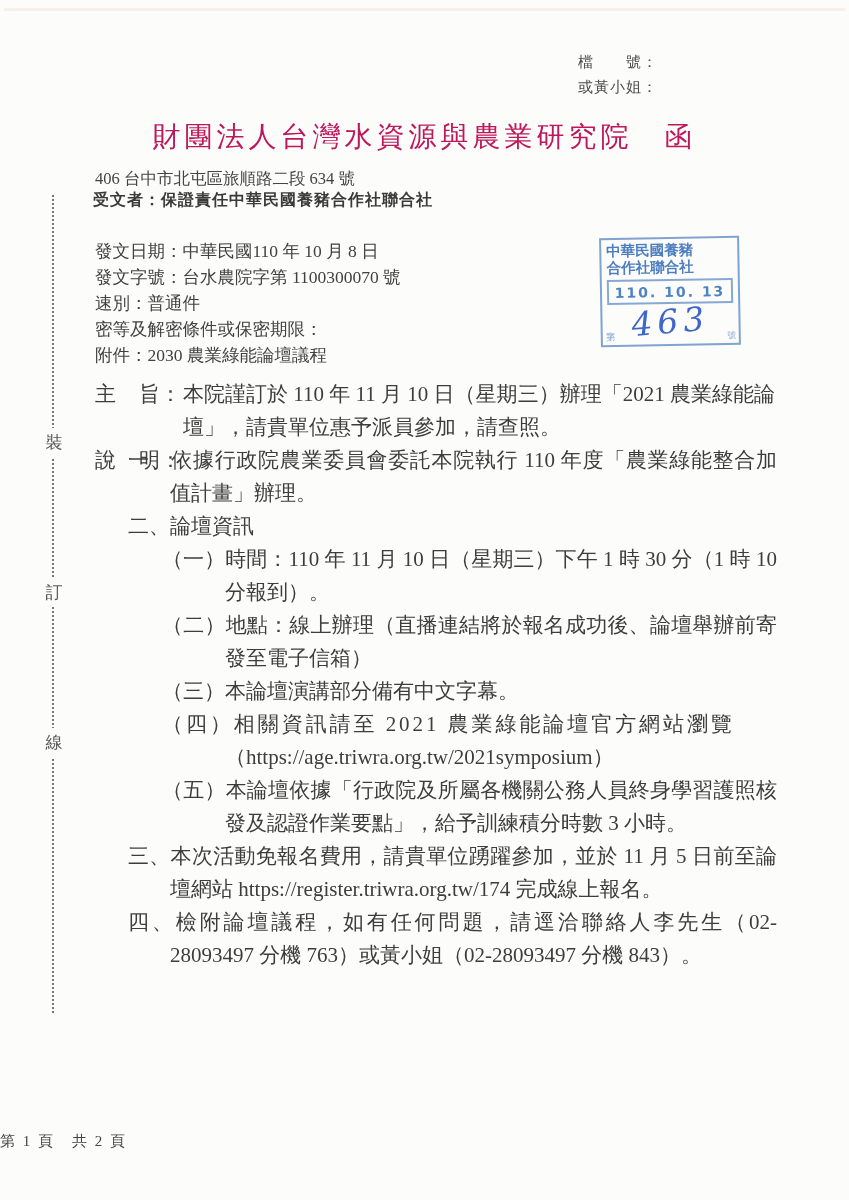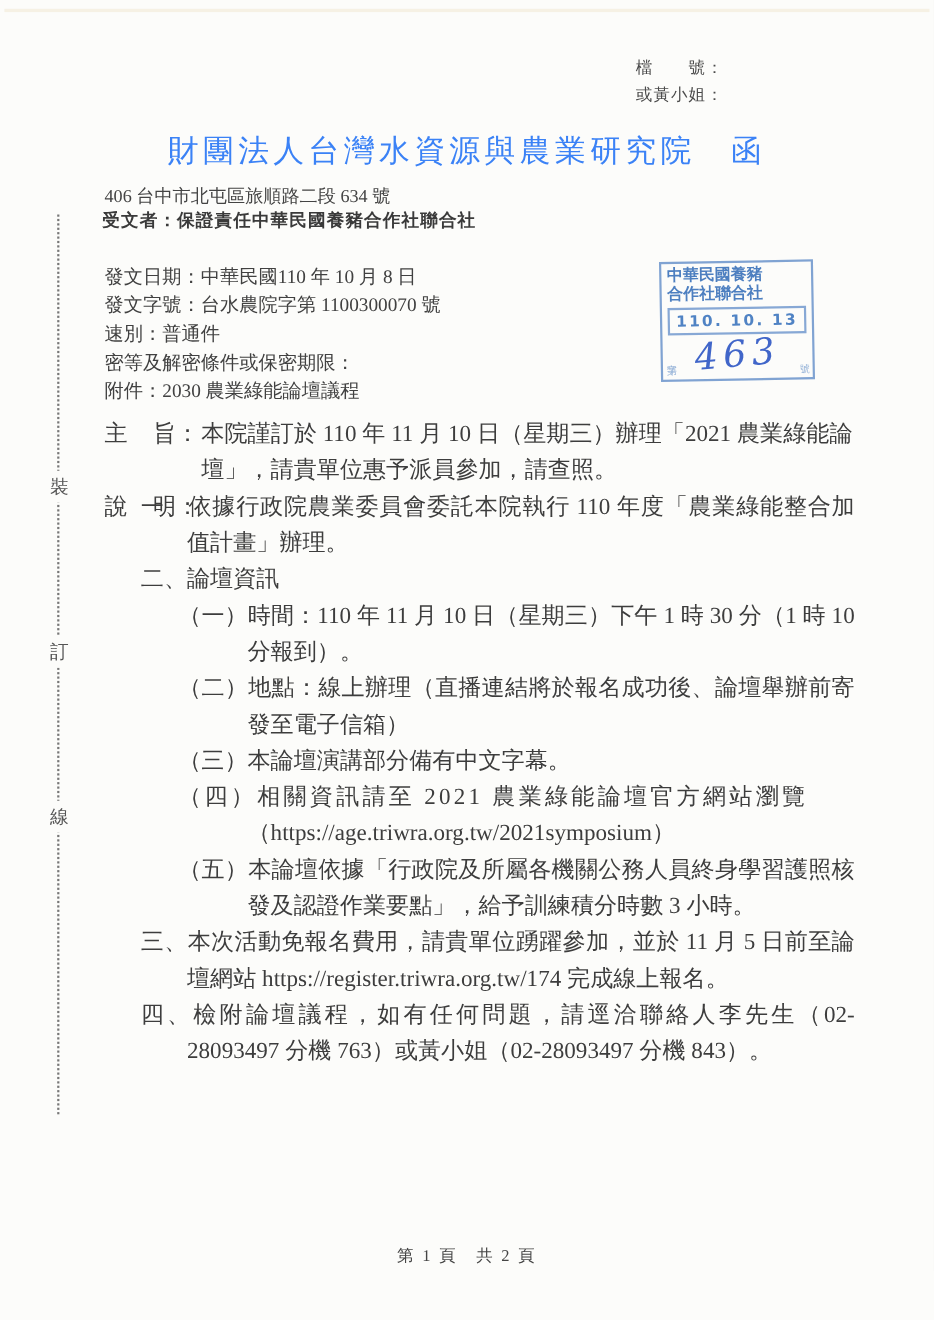--- a/index.html
+++ b/index.html
@@ -10,21 +10,21 @@
     color:#3f3f3f;
   }
   .scan-line{position:absolute;top:8px;left:4px;right:4px;height:3px;background:#f6f1e4;}
 
   
   .corner{position:absolute;left:578px;top:50px;font-size:15px;line-height:25px;color:#4a4a4a;letter-spacing:1px;}
   .corner div{white-space:pre;}
 
   
   .doc-title{position:absolute;left:0;top:118px;width:100%;text-align:center;
-    font-size:28px;letter-spacing:4px;color:#3b82f6;font-weight:500;}
+    font-size:28px;letter-spacing:4px;color:#be185d;font-weight:500;}
 
   .address{position:absolute;left:95px;top:168px;font-size:16.5px;color:#444;}
   .recipient{position:absolute;left:93px;top:190px;font-size:16px;font-weight:600;color:#3a3a3a;letter-spacing:1px;}
 
   .meta{position:absolute;left:95px;top:238px;font-size:17.5px;line-height:26px;color:#414141;}
 
   
   .stamp{position:absolute;left:600px;top:237px;width:132px;padding:3px 2px 2px;
     border:2.5px solid rgba(96,140,200,.8);color:#4d7fc0;transform:rotate(-1deg);}
   .stamp-org{padding:0 3px;font-weight:600;}
@@ -45,21 +45,21 @@
   p.item{margin:0 0 0 33px;padding-left:2em;text-indent:-2em;text-align:justify;}
   p.sub-item{margin:0 0 0 67px;padding-left:3em;text-indent:-3em;text-align:justify;}
   .spaced{letter-spacing:0.14em;}
 
   
   .binding{position:absolute;left:52px;top:195px;height:818px;border-left:2px dotted #777;}
   .bchar{position:absolute;left:-10px;width:20px;text-align:center;background:#fcfcfa;
     font-size:17px;color:#555;padding:3px 0;}
   .bchar.c1{top:233px;} .bchar.c2{top:383px;} .bchar.c3{top:533px;}
 
-  .footer{position:absolute;left:0;top:1132px;width:100%;text-align:center;
+  .footer{position:absolute;left:0;top:1132px;width:100%;
     font-size:15px;letter-spacing:2px;color:#454545;}
 </style>
 </head>
 <body>
 
 <div class="page">
 
   <div class="scan-line"></div>
 
   <div class="corner">

